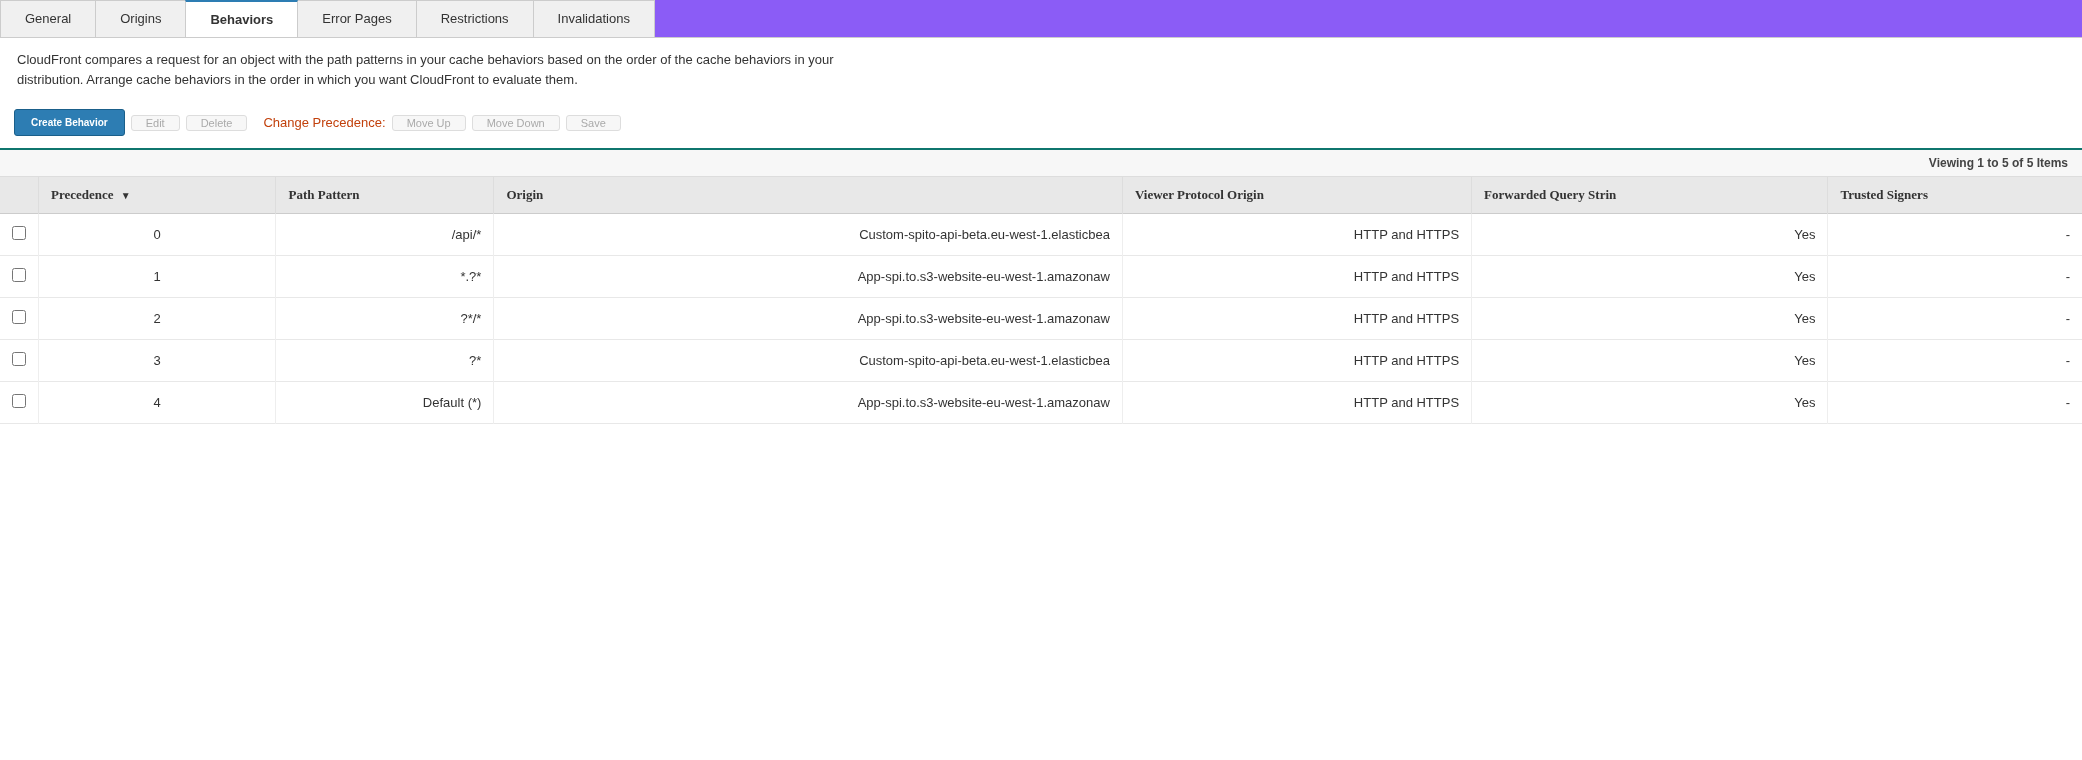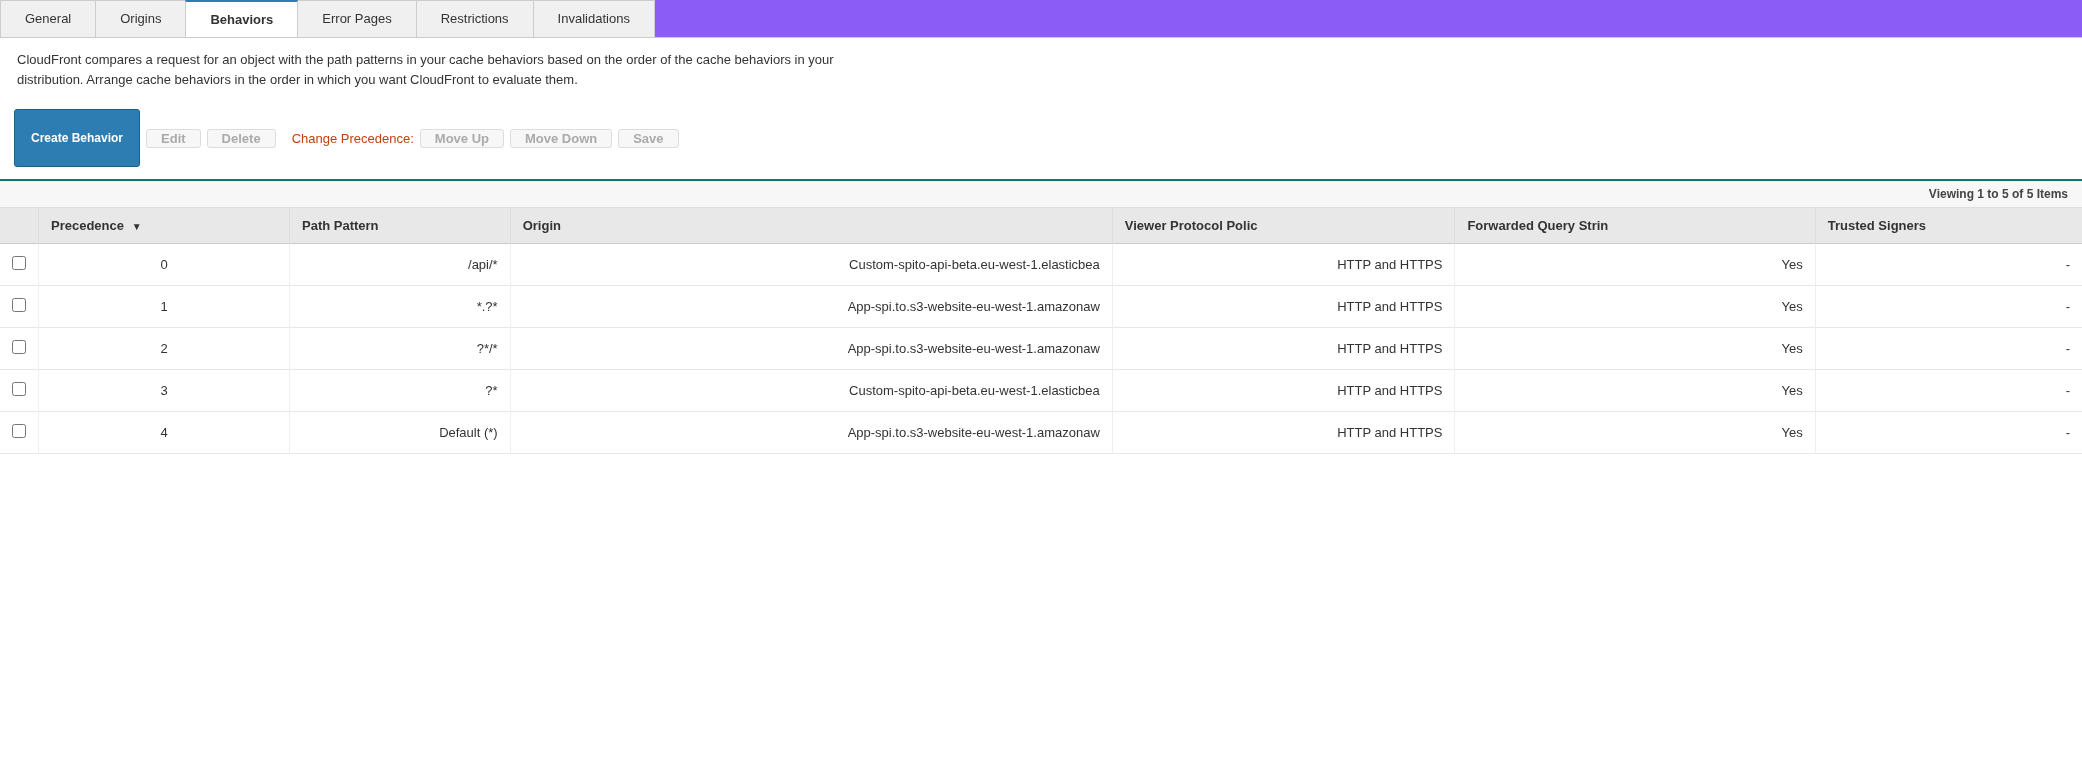--- a/index.html
+++ b/index.html
@@ -47,35 +47,34 @@
     .toolbar {
       display: flex;
       align-items: center;
       padding: 8px 14px;
       gap: 6px;
     }
     .btn-primary {
       background: #2d7db3;
       color: #fff;
       border: 1px solid #1a5f8a;
-      padding: 21px 16px;
+      padding: 7px 16px;
       border-radius: 3px;
-      font-size: 12px;
+      font-size: 10px;
       font-weight: bold;
       cursor: pointer;
     }
     .btn-secondary {
       background: #f0f0f0;
       color: #666;
       border: 1px solid #ccc;
       padding: 1px 14px;
       border-radius: 3px;
-      font-size: 13px;
-      cursor: pointer;
-      font-weight: bold;
+      font-size: 11px;
+      cursor: pointer;
     }
     .btn-secondary:disabled, .btn-secondary.disabled {
       color: #aaa;
       background: #f7f7f7;
       border-color: #ddd;
       cursor: default;
     }
     .change-precedence-label {
       margin-left: 10px;
       font-size: 13px;
@@ -106,20 +105,21 @@
       background: #e8e8e8;
       border-bottom: 1px solid #ccc;
     }
     thead th {
       padding: 10px 12px;
       text-align: left;
       font-weight: bold;
       color: #333;
       border-right: 1px solid #ddd;
       white-space: nowrap;
+      font-family: Liberation Serif, serif;
     }
     thead th:last-child { border-right: none; }
     thead th.checkbox-col { width: 36px; }
     thead th .sort-arrow { margin-left: 4px; font-size: 10px; }
 
     tbody tr {
       border-bottom: 1px solid #e8e8e8;
     }
     tbody td {
       padding: 12px 12px;
@@ -172,21 +172,21 @@
           <span>Precedence</span>
           <span class="sort-arrow">▼</span>
         </th>
         <th>
           <span>Path Pattern</span>
         </th>
         <th>
           <span>Origin</span>
         </th>
         <th>
-          <span>Viewer Protocol Polic</span>
+          <span>Viewer Protocol Origin</span>
         </th>
         <th>
           <span>Forwarded Query Strin</span>
         </th>
         <th>
           <span>Trusted Signers</span>
         </th>
       </tr>
     </thead>
     <tbody id="table-body">

